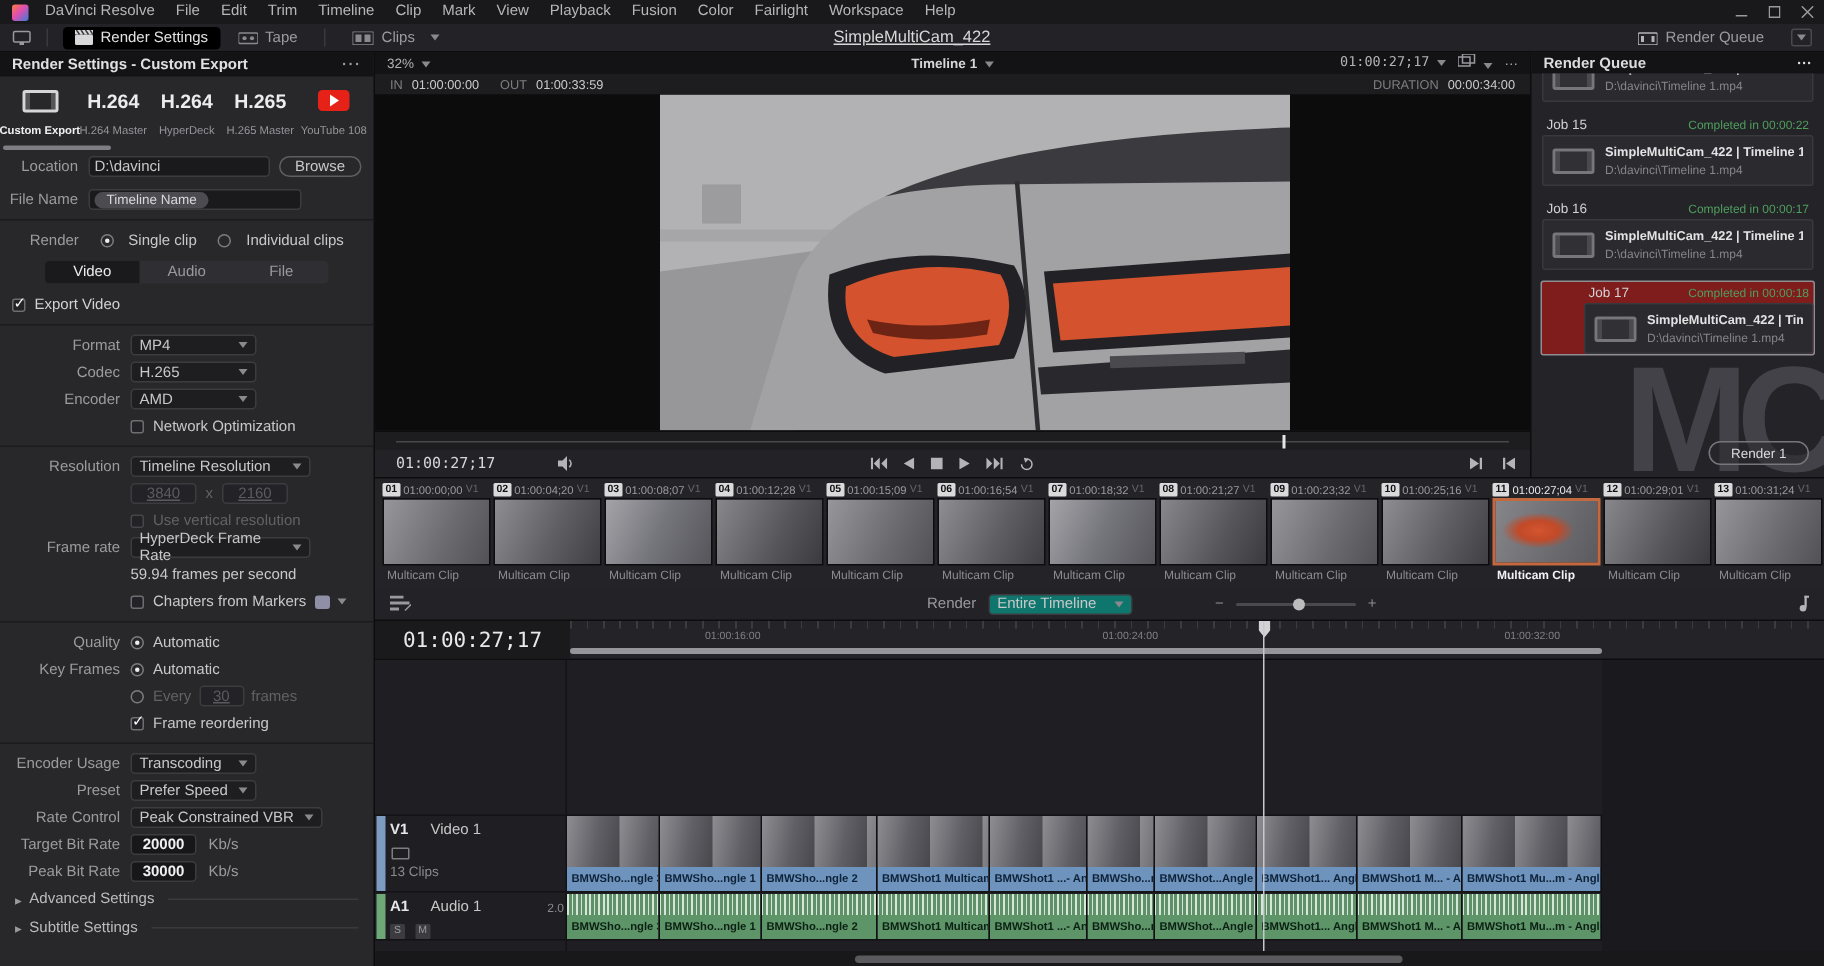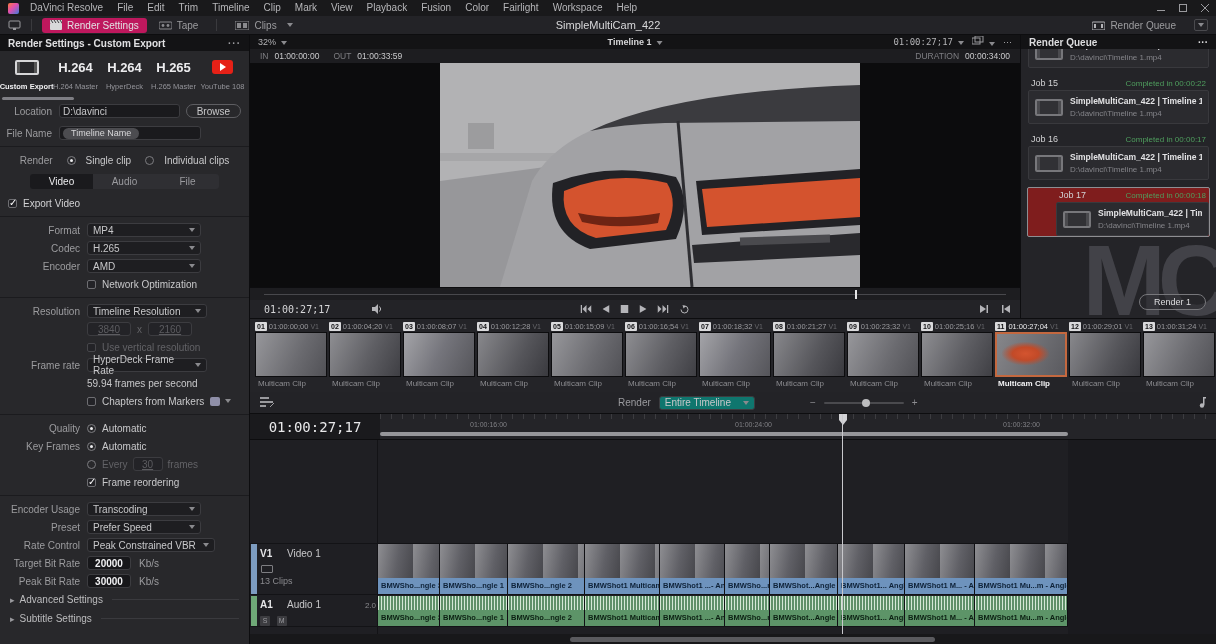--- a/index.html
+++ b/index.html
@@ -12,22 +12,22 @@
   .applogo { width:11px; height:11px; border-radius:2px; margin:0 4px; background:linear-gradient(135deg,#ff7a3c 0%,#e04fb0 45%,#3c7bd9 100%); }
   .menu-item { padding:0 7px; line-height:16px; }
   .win-controls { margin-left:auto; display:flex; align-items:center; }
   .winbtn { width:22px; height:16px; display:flex; align-items:center; justify-content:center; color:#9a9a9e; }
 
   
   .toolbar { position:absolute; top:16px; left:0; right:0; height:19px; background:#232327; border-bottom:1px solid #0d0d0f; display:flex; align-items:center; z-index:49; }
   .tb-left { display:flex; align-items:center; padding-left:8px; gap:4px; }
   .tb-sep { width:1px; height:12px; background:#3a3a3e; margin:0 6px; }
   .tb-btn { display:flex; align-items:center; gap:5px; padding:2px 8px; border-radius:3px; color:#9c9c9f; }
-  .tb-btn.active { background:#be185d; color:#e2e2e4; }
-  .tb-title { position:absolute; left:50%; transform:translateX(-50%); color:#d8d8da; font-size:11px; }
+  .tb-btn.active { background:#000000; color:#e2e2e4; }
+  .tb-title { position:absolute; left:50%; transform:translateX(-50%); color:#d8d8da; font-size:11px;text-decoration:underline; }
   .tb-right { margin-left:auto; display:flex; align-items:center; gap:10px; padding-right:8px; }
   .collapse-box { border:1px solid #4a4a4e; border-radius:2px; width:14px; height:12px; display:flex; align-items:center; justify-content:center; }
   .icon-svg { display:block; }
 
   
   .left-panel { position:absolute; top:35px; left:0; width:250px; height:609px; background:#28282b; border-right:1px solid #0d0d0f; display:flex; flex-direction:column; z-index:10; }
   .panel-header { height:16px; background:#131315; color:#e0e0e2; font-weight:bold; display:flex; align-items:center; padding:0 8px; flex:none; }
   .panel-header .dots { margin-left:auto; color:#9a9a9e; letter-spacing:1px; }
   .presets { display:flex; padding:6px 2px 2px 2px; flex:none; }
   .preset { width:49px; display:flex; flex-direction:column; align-items:center; gap:5px; }
@@ -37,21 +37,21 @@
   .film-frame { width:24px; height:15px; border:2px solid #d6d6d8; border-radius:2px; background:linear-gradient(90deg,#555 0 3px,transparent 3px calc(100% - 3px),#555 calc(100% - 3px)); }
   .yt-icon { width:21px; height:14px; background:#e62117; border-radius:3px; display:flex; align-items:center; justify-content:center; }
   .yt-icon::after { content:""; width:0; height:0; border-left:6px solid #fff; border-top:4px solid transparent; border-bottom:4px solid transparent; }
   .preset-scroll { height:3px; margin:4px 2px 2px 2px; flex:none; }
   .preset-scroll .thumb { width:72px; height:3px; background:#7e7e84; border-radius:2px; }
   .lp-body { flex:1; overflow:hidden; display:flex; flex-direction:column; }
   .divider { border-top:1px solid #1b1b1e; margin:4px 0; flex:none; }
   .frow { display:flex; align-items:center; margin:2px 0; min-height:14px; flex:none; }
   .lbl { width:80px; text-align:right; margin-right:7px; color:#9c9c9f; flex:none; }
   .lbl.dim, .dimtext { color:#626266; }
-  .drop { background:#1e1e21; border:1px solid #3c3c40; border-radius:3px; height:14px; display:flex; align-items:center; justify-content:space-between; padding:0 5px; color:#c8c8ca; width:114px; }
+  .drop { background:#1e1e21; border:1px solid #3c3c40; border-radius:3px; height:14px; display:flex; align-items:center; justify-content:space-between; padding:0 5px; color:#c8c8ca; width:84px; }
   .drop.small { width:80px; }
   .numfield { background:#17171a; border:1px solid #3c3c40; border-radius:3px; height:14px; min-width:44px; padding:0 6px; display:flex; align-items:center; justify-content:center; color:#f0f0f2; font-weight:bold; }
   .numfield.dis { color:#5c5c60; font-weight:normal; background:#232327;text-decoration:underline; }
   .radio { width:9px; height:9px; border-radius:50%; border:1px solid #7c7c80; position:relative; flex:none; margin-right:6px; }
   .radio.on::after { content:""; position:absolute; inset:2px; border-radius:50%; background:#ededef; }
   .cb { width:9px; height:9px; border:1px solid #6e6e72; border-radius:2px; background:#232327; position:relative; flex:none; margin-right:6px; }
   .cb.on::after { content:"\2713"; font-family:"DejaVu Sans",sans-serif; position:absolute; top:-3px; left:0; font-size:10px; color:#fff; }
   .cb.dis { border-color:#46464a; }
   .fileinput { background:#1a1a1d; border:1px solid #3c3c40; border-radius:3px; height:14px; flex:1; display:flex; align-items:center; padding:0 3px; color:#c8c8ca; }
   .token { background:#4c4c50; border-radius:7px; padding:0 8px; height:11px; line-height:11px; font-size:9px; color:#d8d8da; }

